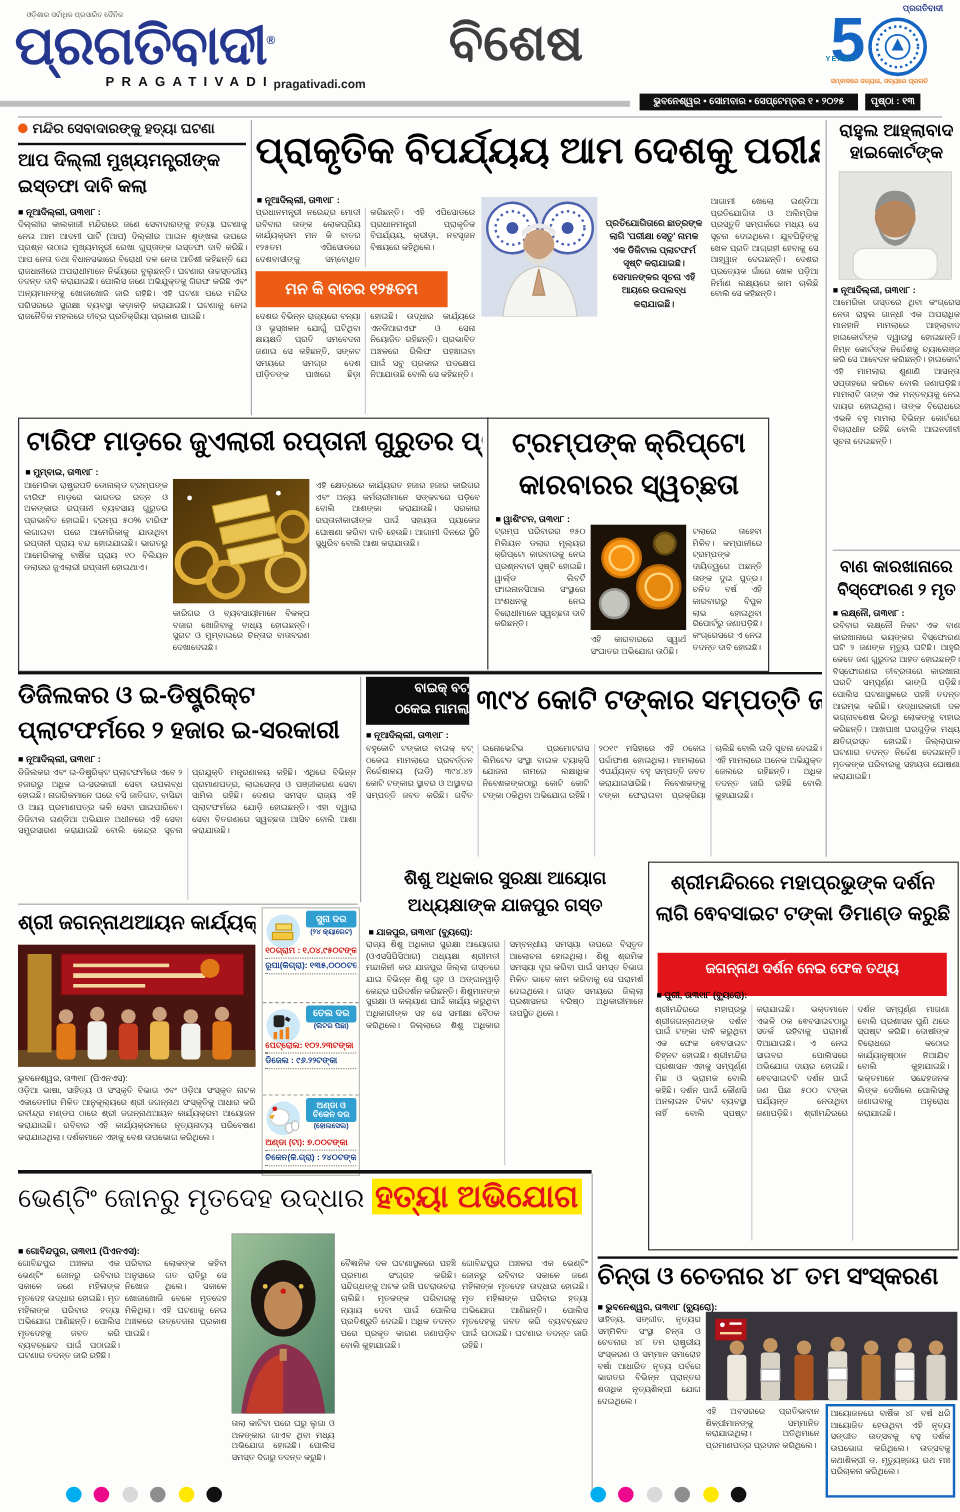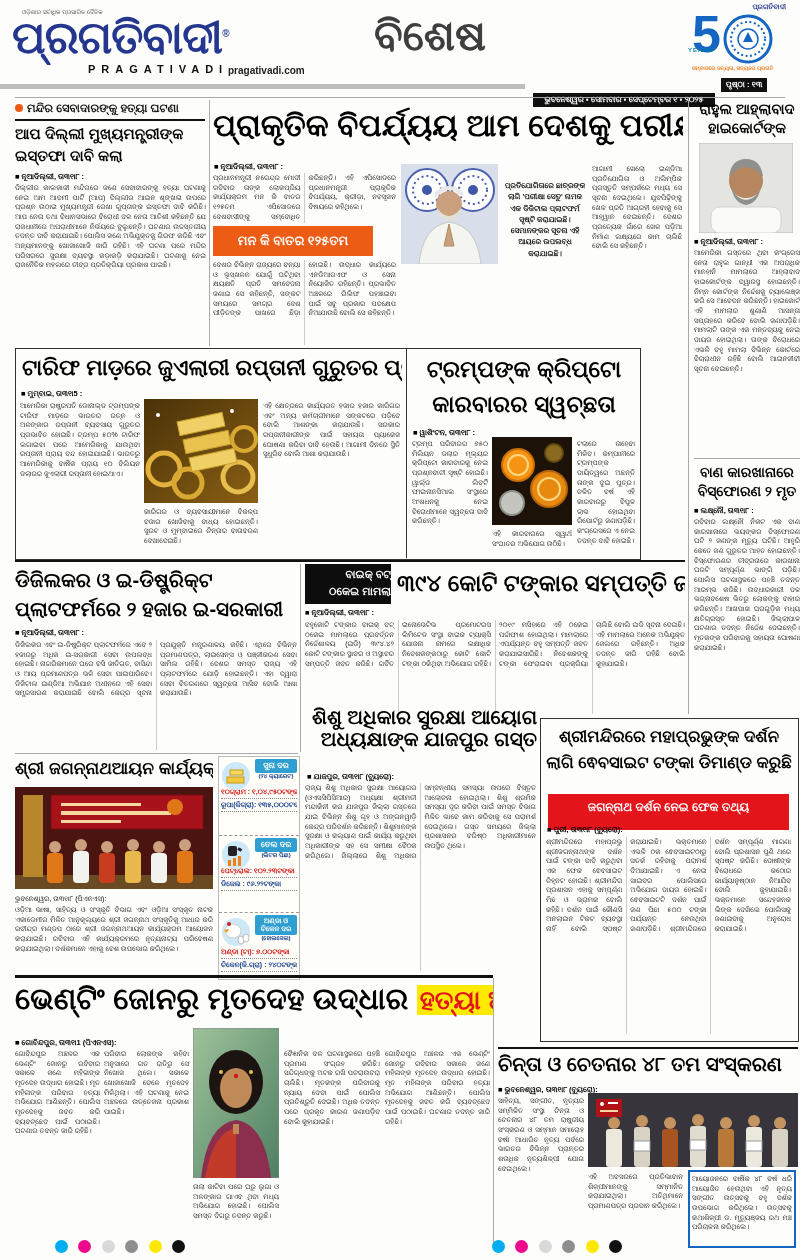--- a/index.html
+++ b/index.html
@@ -47,21 +47,21 @@
     <svg class="abs" style="left:34px;top:10px;" width="52" height="52" viewBox="0 0 52 52">
       <circle cx="26" cy="26" r="23" fill="#fff" stroke="#1566c2" stroke-width="3"></circle>
       <circle cx="26" cy="26" r="17" fill="none" stroke="#1566c2" stroke-width="2" stroke-dasharray="2,2.5"></circle>
       <circle cx="26" cy="26" r="10" fill="none" stroke="#1566c2" stroke-width="1.5"></circle>
       <polygon points="26,19 31,29 21,29" fill="#1566c2"></polygon>
     </svg>
     <div class="abs nowrap" style="left:4px;top:62px;font-size:5.5px;color:#e87b1e;font-weight:bold;width:100px;overflow:hidden;">ସମ୍ବାଦରେ ସତ୍ୟତା, ସତ୍ୟରେ ପ୍ରଗତି</div>
   </div>
 
   <div class="abs" style="left:0;top:84px;width:525px;height:5px;background:#bdbdbd;"></div>
-  <div class="abs chip" style="left:533px;top:78px;width:182px;height:14px;margin-top:15px;">ଭୁବନେଶ୍ୱର ▪ ସୋମବାର ▪ ସେପ୍ଟେମ୍ବର ୧ ▪ ୨୦୨୫</div>
+  <div class="abs chip" style="left:533px;top:78px;width:182px;height:14px;">ଭୁବନେଶ୍ୱର ▪ ସୋମବାର ▪ ସେପ୍ଟେମ୍ବର ୧ ▪ ୨୦୨୫</div>
   <div class="abs chip" style="left:721px;top:78px;width:46px;height:14px;">ପୃଷ୍ଠା : ୧୩</div>
   <div class="hr-light" style="left:15px;top:97px;width:770px;height:1px;"></div>
 
   <div class="abs nowrap" style="left:15px;top:102px;font-size:11.5px;font-weight:bold;width:192px;overflow:hidden;"><span class="kick-dot"></span><span>ମନ୍ଦିର ସେବାଦାରଙ୍କୁ ହତ୍ୟା ଘଟଣା</span></div>
   <div class="hr-heavy" style="left:15px;top:119px;width:190px;height:1.5px;"></div>
   <div class="abs hl" style="left:15px;top:123px;width:192px;height:46px;font-size:15px;line-height:22px;">ଆପ ଦିଲ୍ଲୀ ମୁଖ୍ୟମନ୍ତ୍ରୀଙ୍କ ଇସ୍ତଫା ଦାବି କଲା</div>
   <div class="abs byline" style="left:15px;top:172px;width:190px;">■ ନୂଆଦିଲ୍ଲୀ, ତା୩୧ା୮ :</div>
   <div class="abs body-txt" style="left:15px;top:183px;width:191px;height:162px;">ଦିଲ୍ଲୀର କାଲକାଜୀ ମନ୍ଦିରରେ ଜଣେ ସେବାଦାରଙ୍କୁ ହତ୍ୟା ଘଟଣାକୁ ନେଇ ଆମ ଆଦମୀ ପାର୍ଟି (ଆପ) ଦିଲ୍ଲୀର ଆଇନ ଶୃଙ୍ଖଳା ଉପରେ ପ୍ରଶ୍ନ ଉଠାଇ ମୁଖ୍ୟମନ୍ତ୍ରୀ ରେଖା ଗୁପ୍ତାଙ୍କ ଇସ୍ତଫା ଦାବି କରିଛି। ଆପ ନେତା ତଥା ବିଧାନସଭାରେ ବିରୋଧୀ ଦଳ ନେତା ଆତିଶୀ କହିଛନ୍ତି ଯେ ରାଜଧାନୀରେ ଅପରାଧୀମାନେ ନିର୍ଭୟରେ ବୁଲୁଛନ୍ତି। ଘଟଣାର ଉଚ୍ଚସ୍ତରୀୟ ତଦନ୍ତ ଦାବି କରାଯାଇଛି। ପୋଲିସ ଜଣେ ଅଭିଯୁକ୍ତକୁ ଗିରଫ କରିଛି ଏବଂ ଅନ୍ୟମାନଙ୍କୁ ଖୋଜାଖୋଜି ଜାରି ରହିଛି। ଏହି ଘଟଣା ପରେ ମନ୍ଦିର ପରିସରରେ ସୁରକ୍ଷା ବ୍ୟବସ୍ଥା କଡ଼ାକଡ଼ି କରାଯାଇଛି। ଘଟଣାକୁ ନେଇ ରାଜନୈତିକ ମହଲରେ ତୀବ୍ର ପ୍ରତିକ୍ରିୟା ପ୍ରକାଶ ପାଇଛି।</div>
   <div class="vr" style="left:209px;top:100px;height:246px;"></div>
 
@@ -103,21 +103,21 @@
   <div class="hr-light" style="left:694px;top:458px;width:106px;height:1px;"></div>
 
   <div class="abs hl center" style="left:694px;top:463px;width:106px;height:40px;font-size:14px;line-height:19px;">ବାଣ କାରଖାନାରେ ବିସ୍ଫୋରଣ ୨ ମୃତ</div>
   <div class="abs byline" style="left:694px;top:506px;width:106px;">■ ଲକ୍ଷ୍ନୌ, ତା୩୧ା୮ :</div>
   <div class="abs body-txt" style="left:694px;top:517px;width:106px;height:195px;">ରବିବାର ଲକ୍ଷ୍ନୌ ନିକଟ ଏକ ବାଣ କାରଖାନାରେ ଭୟଙ୍କର ବିସ୍ଫୋରଣ ଘଟି ୨ ଜଣଙ୍କ ମୃତ୍ୟୁ ଘଟିଛି। ଆହୁରି କେତେ ଜଣ ଗୁରୁତର ଆହତ ହୋଇଛନ୍ତି। ବିସ୍ଫୋରଣର ତୀବ୍ରତାରେ କାରଖାନା ଘରଟି ସମ୍ପୂର୍ଣ୍ଣ ଭାଙ୍ଗି ପଡ଼ିଛି। ପୋଲିସ ଘଟଣାସ୍ଥଳରେ ପହଞ୍ଚି ତଦନ୍ତ ଆରମ୍ଭ କରିଛି। ଉଦ୍ଧାରକାରୀ ଦଳ ଭଗ୍ନାବଶେଷ ଭିତରୁ ଲୋକଙ୍କୁ ବାହାର କରିଛନ୍ତି। ଆଖପାଖ ଘରଗୁଡ଼ିକ ମଧ୍ୟ କ୍ଷତିଗ୍ରସ୍ତ ହୋଇଛି। ଜିଲ୍ଲାପାଳ ଘଟଣାର ତଦନ୍ତ ନିର୍ଦ୍ଦେଶ ଦେଇଛନ୍ତି। ମୃତକଙ୍କ ପରିବାରକୁ ସହାୟତା ଘୋଷଣା କରାଯାଇଛି।</div>
 
   <div class="frame" style="left:15px;top:348px;width:624px;height:210px;"></div>
   <div class="vr" style="left:406px;top:348px;height:210px;background:#333;"></div>
 
   <div class="abs hl nowrap" style="left:22px;top:352px;width:380px;height:32px;font-size:22px;line-height:32px;">ଟାରିଫ ମାଡ଼ରେ ଜୁଏଲାରୀ ରପ୍ତାନୀ ଗୁରୁତର ପ୍ରଭାବିତ</div>
-  <div class="abs byline" style="left:21px;top:389px;width:180px;">■ ମୁମ୍ବାଇ, ତା୩୧ା5 :</div>
+  <div class="abs byline" style="left:21px;top:389px;width:180px;">■ ମୁମ୍ବାଇ, ତା୩୧ା୮ :</div>
   <div class="abs body-txt" style="left:20px;top:401px;width:120px;height:152px;">ଆମେରିକା ରାଷ୍ଟ୍ରପତି ଡୋନାଲ୍ଡ ଟ୍ରମ୍ପଙ୍କ ଟାରିଫ ମାଡ଼ରେ ଭାରତର ରତ୍ନ ଓ ଅଳଙ୍କାର ରପ୍ତାନୀ ବ୍ୟବସାୟ ଗୁରୁତର ପ୍ରଭାବିତ ହୋଇଛି। ଟ୍ରମ୍ପ ୫୦% ଟାରିଫ ଲଗାଇବା ପରେ ଆମେରିକାକୁ ଯାଉଥିବା ରପ୍ତାନୀ ପ୍ରାୟ ବନ୍ଦ ହୋଇଯାଇଛି। ଭାରତରୁ ଆମେରିକାକୁ ବାର୍ଷିକ ପ୍ରାୟ ୧୦ ବିଲିୟନ ଡଲାରର ଜୁଏଲାରୀ ରପ୍ତାନୀ ହୋଇଥାଏ।</div>
   <svg class="abs" style="left:144px;top:399px;" width="114" height="104" viewBox="0 0 114 104">
     <defs>
         <linearGradient id="gld" x1="0" y1="0" x2="1" y2="1">
           <stop offset="0" stop-color="#4a3208"></stop>
           <stop offset="1" stop-color="#8a5f14"></stop>
         </linearGradient>
       </defs>
     <rect width="114" height="104" fill="url(#gld)"></rect>
     <circle cx="20" cy="70" r="16" fill="none" stroke="#e3b23c" stroke-width="5"></circle>
@@ -226,33 +226,33 @@
         <ellipse cx="20" cy="23" rx="3" ry="4" fill="#fff" stroke="#bbb"></ellipse>
         <ellipse cx="25" cy="21" rx="3" ry="4" fill="#fff" stroke="#bbb"></ellipse>
       </svg>
       <div class="rate-head" style="margin-left:34px;font-size:7px;">ଅଣ୍ଡା ଓ ଚିକେନ ଦର</div>
       <div class="rate-sub" style="margin-left:34px;">(ହୋଲସେଲ)</div>
       <div class="rate-line red-val" style="margin-top:4px;">ଅଣ୍ଡା (ଟା): ୭.୦୦ଟଙ୍କା</div>
       <div class="rate-line navy-val">ଚିକେନ(କି.ଗ୍ରା) : ୨୪୦ଟଙ୍କା</div>
     </div>
   </div>
 
-  <div class="abs hl center" style="left:305px;top:706px;width:232px;height:46px;font-size:20px;line-height:22px;text-align:right;">ଶିଶୁ ଅଧିକାର ସୁରକ୍ଷା ଆୟୋଗ ଅଧ୍ୟକ୍ଷାଙ୍କ ଯାଜପୁର ଗସ୍ତ</div>
+  <div class="abs hl center" style="left:305px;top:722px;width:232px;height:46px;font-size:15px;line-height:22px;">ଶିଶୁ ଅଧିକାର ସୁରକ୍ଷା ଆୟୋଗ ଅଧ୍ୟକ୍ଷାଙ୍କ ଯାଜପୁର ଗସ୍ତ</div>
   <div class="abs byline" style="left:307px;top:772px;width:200px;">■ ଯାଜପୁର, ତା୩୧ା୮ (ବ୍ୟୁରୋ):</div>
   <div class="abs body-txt cols-2" style="left:305px;top:783px;width:231px;height:188px;">ରାଜ୍ୟ ଶିଶୁ ଅଧିକାର ସୁରକ୍ଷା ଆୟୋଗର (ଓଏସସିପିସିଆର) ଅଧ୍ୟକ୍ଷା ଶ୍ରୀମତୀ ମନ୍ଦାକିନୀ କର ଯାଜପୁର ଜିଲ୍ଲା ଗସ୍ତରେ ଯାଇ ବିଭିନ୍ନ ଶିଶୁ ଗୃହ ଓ ଅଙ୍ଗନୱାଡ଼ି କେନ୍ଦ୍ର ପରିଦର୍ଶନ କରିଛନ୍ତି। ଶିଶୁମାନଙ୍କ ସୁରକ୍ଷା ଓ କଲ୍ୟାଣ ପାଇଁ କାର୍ଯ୍ୟ କରୁଥିବା ଅଧିକାରୀଙ୍କ ସହ ସେ ସମୀକ୍ଷା ବୈଠକ କରିଥିଲେ। ଜିଲ୍ଲାରେ ଶିଶୁ ଅଧିକାର ସମ୍ବନ୍ଧୀୟ ସମସ୍ୟା ଉପରେ ବିସ୍ତୃତ ଆଲୋଚନା ହୋଇଥିଲା। ଶିଶୁ ଶ୍ରମିକ ସମସ୍ୟା ଦୂର କରିବା ପାଇଁ ସମସ୍ତ ବିଭାଗ ମିଳିତ ଭାବେ କାମ କରିବାକୁ ସେ ପରାମର୍ଶ ଦେଇଥିଲେ। ଗସ୍ତ ସମୟରେ ଜିଲ୍ଲା ପ୍ରଶାସନର ବରିଷ୍ଠ ଅଧିକାରୀମାନେ ଉପସ୍ଥିତ ଥିଲେ।</div>
 
   <div class="frame" style="left:540px;top:718px;width:257px;height:322px;border-width:1.5px;"></div>
   <div class="abs hl center" style="left:546px;top:723px;width:246px;height:66px;font-size:16.5px;line-height:26px;">ଶ୍ରୀମନ୍ଦିରରେ ମହାପ୍ରଭୁଙ୍କ ଦର୍ଶନ ଲାଗି ଵେବସାଇଟ ଟଙ୍କା ଡିମାଣ୍ଡ କରୁଛି</div>
   <div class="abs red-box" style="left:548px;top:794px;width:241px;height:36px;font-size:12px;line-height:26px;">ଜଗନ୍ନାଥ ଦର୍ଶନ ନେଇ ଫେକ ତଥ୍ୟ</div>
   <div class="abs byline" style="left:547px;top:825px;width:200px;">■ ପୁରୀ, ତା୩୧ା୮ (ବ୍ୟୁରୋ):</div>
   <div class="abs body-txt cols-3" style="left:546px;top:837px;width:245px;height:197px;">ଶ୍ରୀମନ୍ଦିରରେ ମହାପ୍ରଭୁ ଶ୍ରୀଜଗନ୍ନାଥଙ୍କ ଦର୍ଶନ ପାଇଁ ଟଙ୍କା ଦାବି କରୁଥିବା ଏକ ଫେକ ଵେବସାଇଟ ଚିହ୍ନଟ ହୋଇଛି। ଶ୍ରୀମନ୍ଦିର ପ୍ରଶାସନ ଏହାକୁ ସମ୍ପୂର୍ଣ୍ଣ ମିଛ ଓ ଭ୍ରାମକ ବୋଲି କହିଛି। ଦର୍ଶନ ପାଇଁ କୌଣସି ଅନଲାଇନ ଟିକଟ ବ୍ୟବସ୍ଥା ନାହିଁ ବୋଲି ସ୍ପଷ୍ଟ କରାଯାଇଛି। ଭକ୍ତମାନେ ଏଭଳି ଠକ ଵେବସାଇଟଠାରୁ ସତର୍କ ରହିବାକୁ ପରାମର୍ଶ ଦିଆଯାଇଛି। ଏ ନେଇ ସାଇବର ପୋଲିସରେ ଅଭିଯୋଗ ଦାୟର ହୋଇଛି। ଵେବସାଇଟଟି ଦର୍ଶନ ପାଇଁ ଜଣ ପିଛା ୫୦୦ ଟଙ୍କା ପର୍ଯ୍ୟନ୍ତ ନେଉଥିବା ଜଣାପଡ଼ିଛି। ଶ୍ରୀମନ୍ଦିରରେ ଦର୍ଶନ ସମ୍ପୂର୍ଣ୍ଣ ମାଗଣା ବୋଲି ପ୍ରଶାସନ ପୁଣି ଥରେ ସ୍ପଷ୍ଟ କରିଛି। ଦୋଷୀଙ୍କ ବିରୋଧରେ କଠୋର କାର୍ଯ୍ୟାନୁଷ୍ଠାନ ନିଆଯିବ ବୋଲି କୁହାଯାଇଛି। ଭକ୍ତମାନେ ସନ୍ଦେହଜନକ ଲିଙ୍କ ଦେଖିଲେ ପୋଲିସକୁ ଜଣାଇବାକୁ ଅନୁରୋଧ କରାଯାଇଛି।</div>
 
   <div class="hr-heavy" style="left:15px;top:975px;width:478px;height:3px;"></div>
   <div class="abs nowrap" style="left:15px;top:982px;width:478px;height:50px;overflow:hidden;">
-    <span style="font-size:30px;font-weight:bold;color:#000;text-align:center;">ଭେଣ୍ଟିଂ ଜୋନରୁ ମୃତଦେହ ଉଦ୍ଧାର </span><span style="font-size:26px;font-weight:bold;color:#e3151b;background:#ffe900;padding:0 3px;">ହତ୍ୟା ଅଭିଯୋଗ</span>
+    <span style="font-size:22px;font-weight:normal;color:#000;text-align:center;">ଭେଣ୍ଟିଂ ଜୋନରୁ ମୃତଦେହ ଉଦ୍ଧାର </span><span style="font-size:26px;font-weight:bold;color:#e3151b;background:#ffe900;padding:0 3px;">ହତ୍ୟା ଅଭିଯୋଗ</span>
   </div>
   <div class="abs byline" style="left:15px;top:1038px;width:170px;">■ ଗୋବିନ୍ଦପୁର, ତା୩୧ା1 (ପିଏନଏସ):</div>
   <div class="abs body-txt" style="left:15px;top:1049px;width:85px;height:198px;">ଗୋବିନ୍ଦପୁର ଅଞ୍ଚଳର ଏକ ଭେଣ୍ଟିଂ ଜୋନରୁ ରବିବାର ସକାଳେ ଜଣେ ମହିଳାଙ୍କ ମୃତଦେହ ଉଦ୍ଧାର ହୋଇଛି। ମୃତ ମହିଳାଙ୍କ ପରିବାର ହତ୍ୟା ଅଭିଯୋଗ ଆଣିଛନ୍ତି। ପୋଲିସ ମୃତଦେହକୁ ଜବତ କରି ବ୍ୟବଚ୍ଛେଦ ପାଇଁ ପଠାଇଛି। ଘଟଣାର ତଦନ୍ତ ଜାରି ରହିଛି।</div>
   <div class="abs body-txt" style="left:104px;top:1049px;width:85px;height:198px;">ପରିବାର ଲୋକଙ୍କ କହିବା ଅନୁସାରେ ଗତ ରାତିରୁ ସେ ନିଖୋଜ ଥିଲେ। ସକାଳେ ଖୋଜାଖୋଜି ବେଳେ ମୃତଦେହ ମିଳିଥିଲା। ଏହି ଘଟଣାକୁ ନେଇ ଅଞ୍ଚଳରେ ଉତ୍ତେଜନା ପ୍ରକାଶ ପାଇଛି।</div>
   <svg class="abs" style="left:193px;top:1028px;" width="86" height="150" viewBox="0 0 86 150">
     <defs>
         <linearGradient id="wbg" x1="0" y1="0" x2="1" y2="1">
           <stop offset="0" stop-color="#9ec29a"></stop>
           <stop offset="1" stop-color="#4e7f63"></stop>
         </linearGradient>

